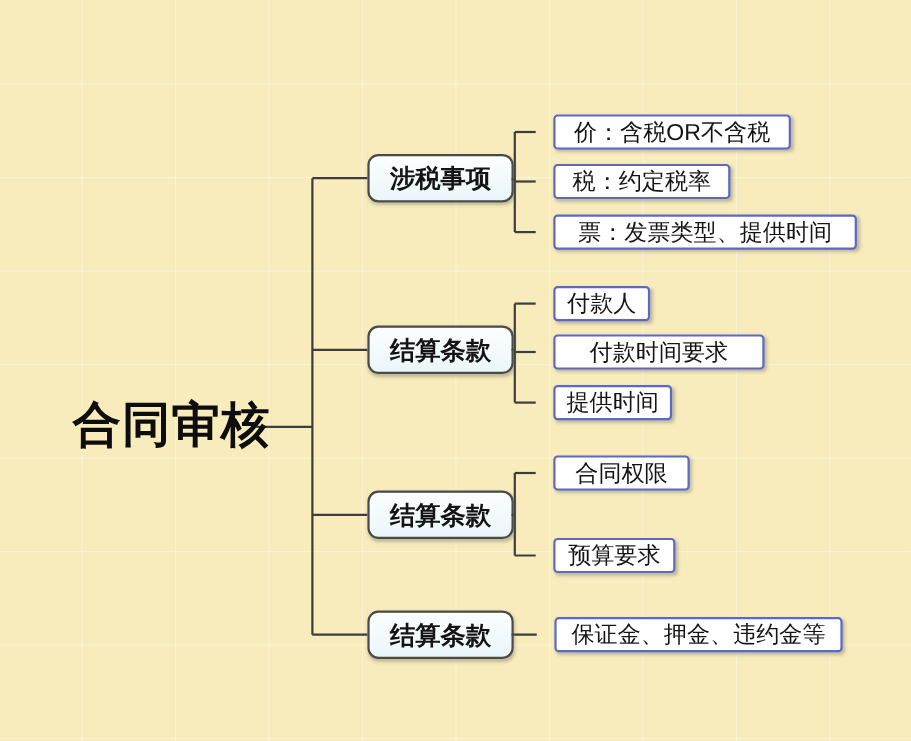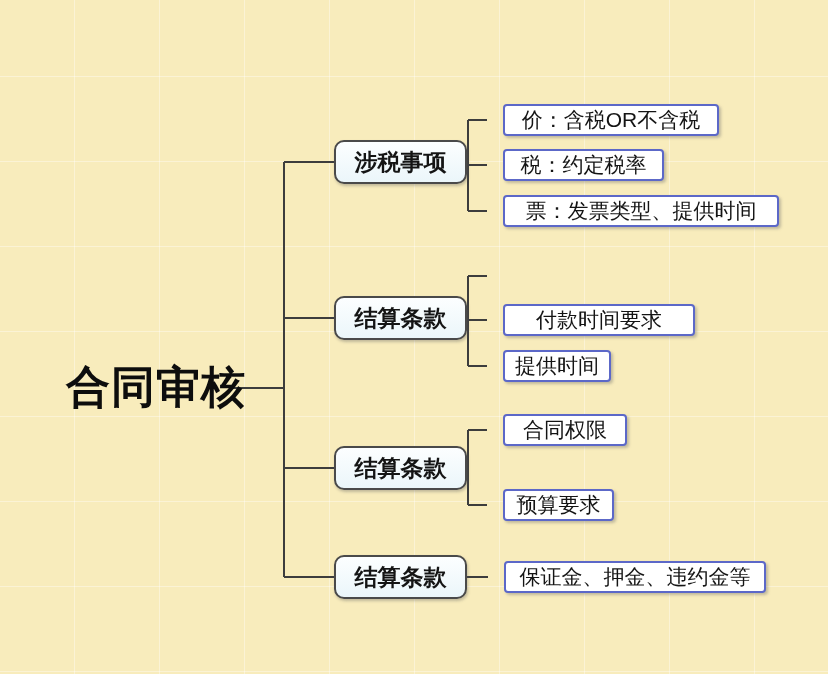--- a/index.html
+++ b/index.html
@@ -108,20 +108,21 @@
 
   <div class="branch" style="top:140px;">涉税事项</div>
   <div class="branch" style="top:296px;">结算条款</div>
   <div class="branch" style="top:446px;">结算条款</div>
   <div class="branch" style="top:555px;">结算条款</div>
 
   <div class="leaf" style="top:104px;width:216px;">价：含税OR不含税</div>
   <div class="leaf" style="top:195px;width:276px;">票：发票类型、提供时间</div>
   <div class="leaf" style="top:149px;width:161px;">税：约定税率</div>
 
+  <div class="leaf" style="top:260px;width:88px;">付款人</div>
   <div class="leaf" style="top:304px;width:192px;">付款时间要求</div>
   <div class="leaf" style="top:350px;width:108px;">提供时间</div>
 
   <div class="leaf" style="top:414px;width:124px;">合同权限</div>
   <div class="leaf" style="top:489px;width:111px;font-family:Liberation Serif, serif;">预算要求</div>
 
   <div class="leaf" style="top:561px;width:262px;left:488px;">保证金、押金、违约金等</div>
 
 </div>
 

